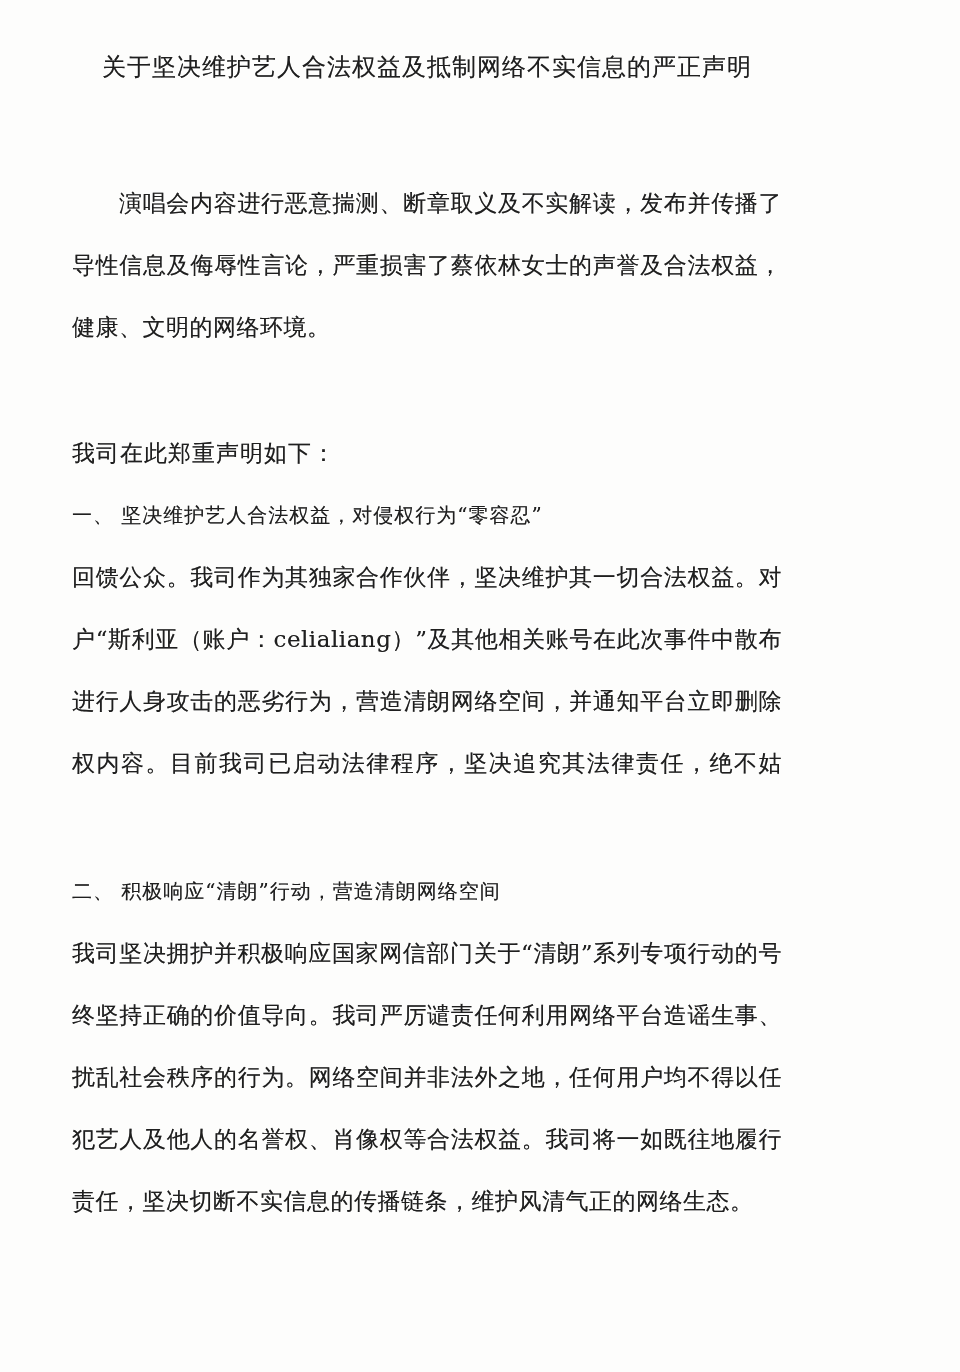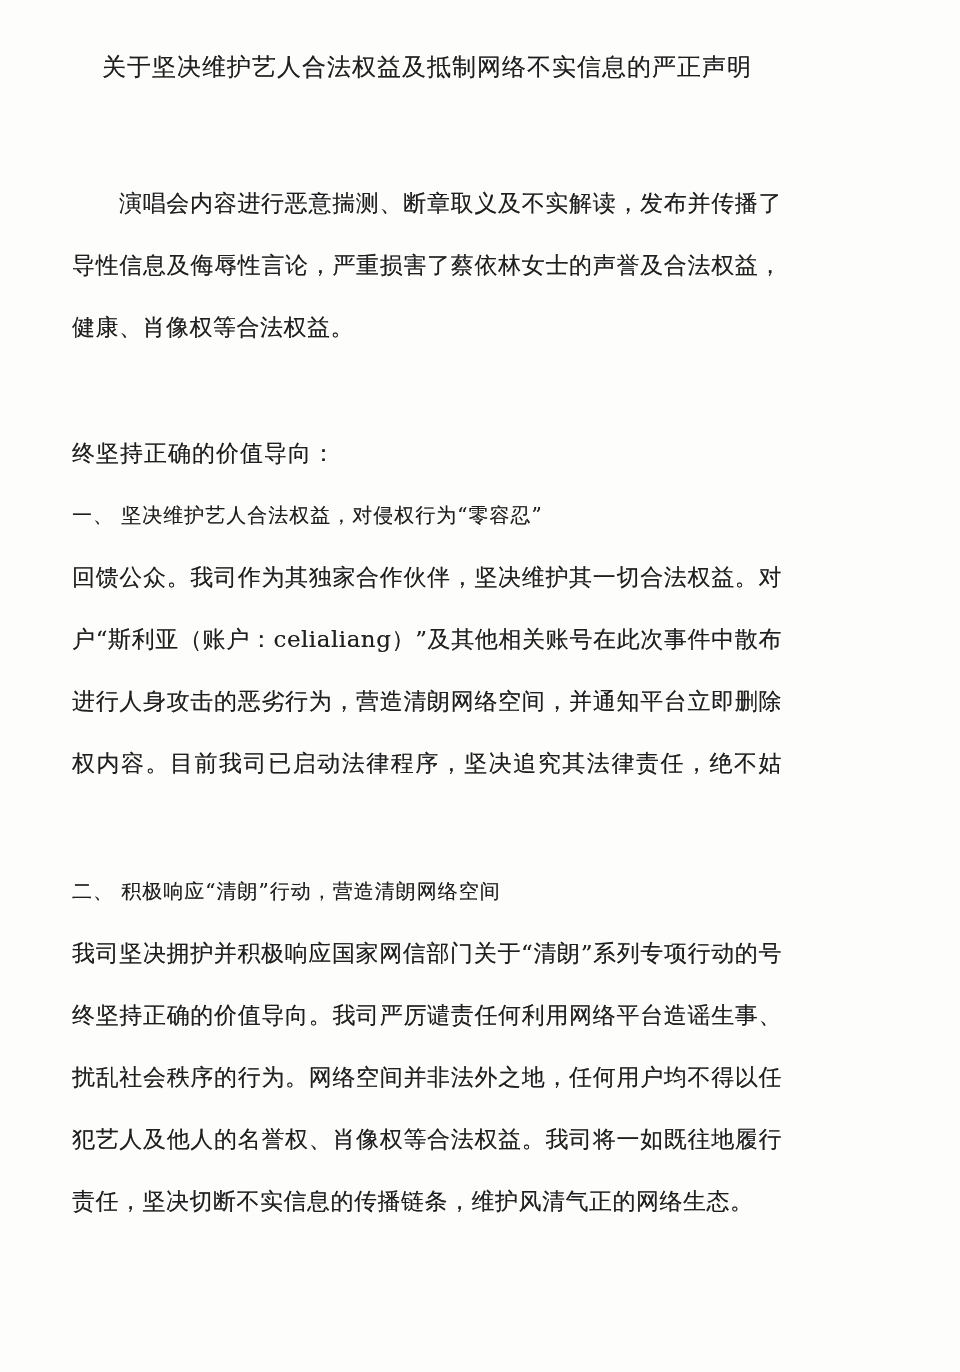--- a/index.html
+++ b/index.html
@@ -66,24 +66,24 @@
 </style>
 </head>
 <body>
 
 <div class="doc">
   <div class="title">关于坚决维护艺人合法权益及抵制网络不实信息的严正声明</div>
 
   <div class="para indent intro">
       <div class="line">演唱会内容进行恶意揣测、断章取义及不实解读，发布并传播了大量虚假、误</div>
       <div class="line">导性信息及侮辱性言论，严重损害了蔡依林女士的声誉及合法权益，亦破坏了</div>
-      <div class="line">健康、肖像权等合法权益。</div>
+      <div class="line">健康、文明的网络环境。</div>
     </div>
 
-  <div class="lead">终坚持正确的价值导向：</div>
+  <div class="lead">我司在此郑重声明如下：</div>
 
   <div class="heading first">一、 坚决维护艺人合法权益，对侵权行为“零容忍”</div>
 
   <div class="para">
       <div class="line">回馈公众。我司作为其独家合作伙伴，坚决维护其一切合法权益。对于网络用</div>
       <div class="line">户“斯利亚（账户：celialiang）”及其他相关账号在此次事件中散布不实信息、</div>
       <div class="line">进行人身攻击的恶劣行为，营造清朗网络空间，并通知平台立即删除全部侵</div>
       <div class="line">权内容。目前我司已启动法律程序，坚决追究其法律责任，绝不姑息。</div>
     </div>
 

